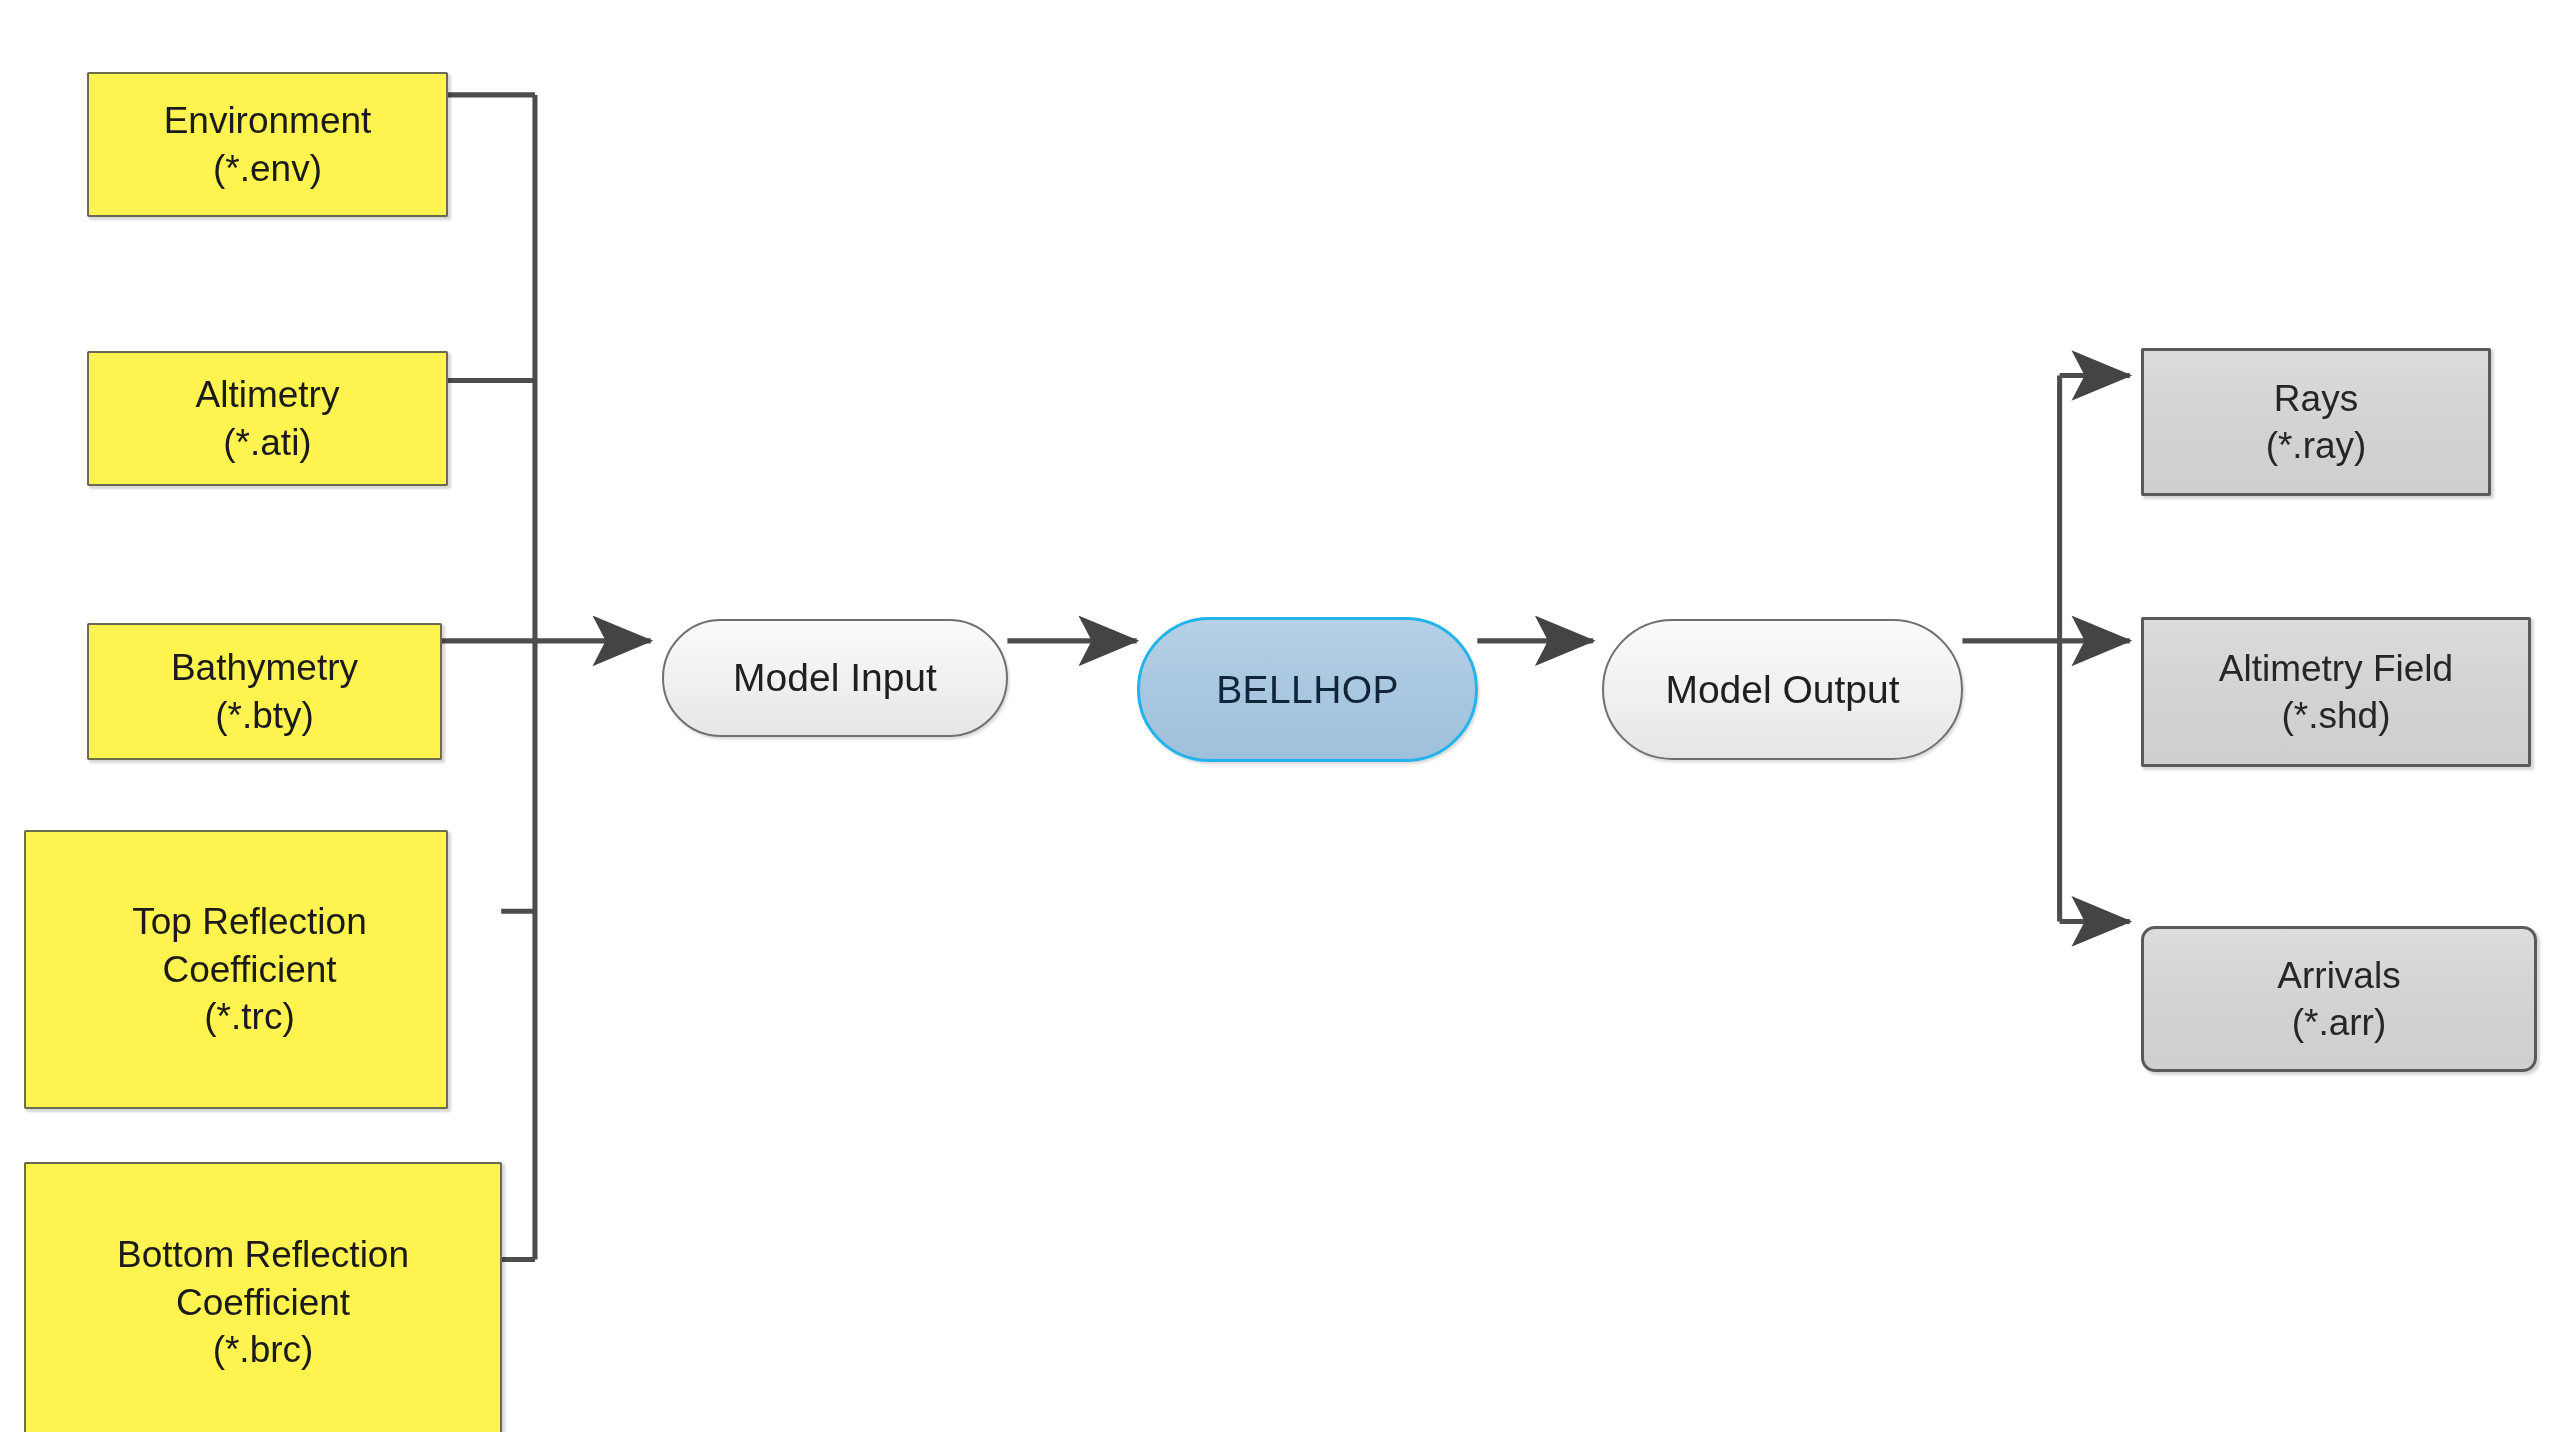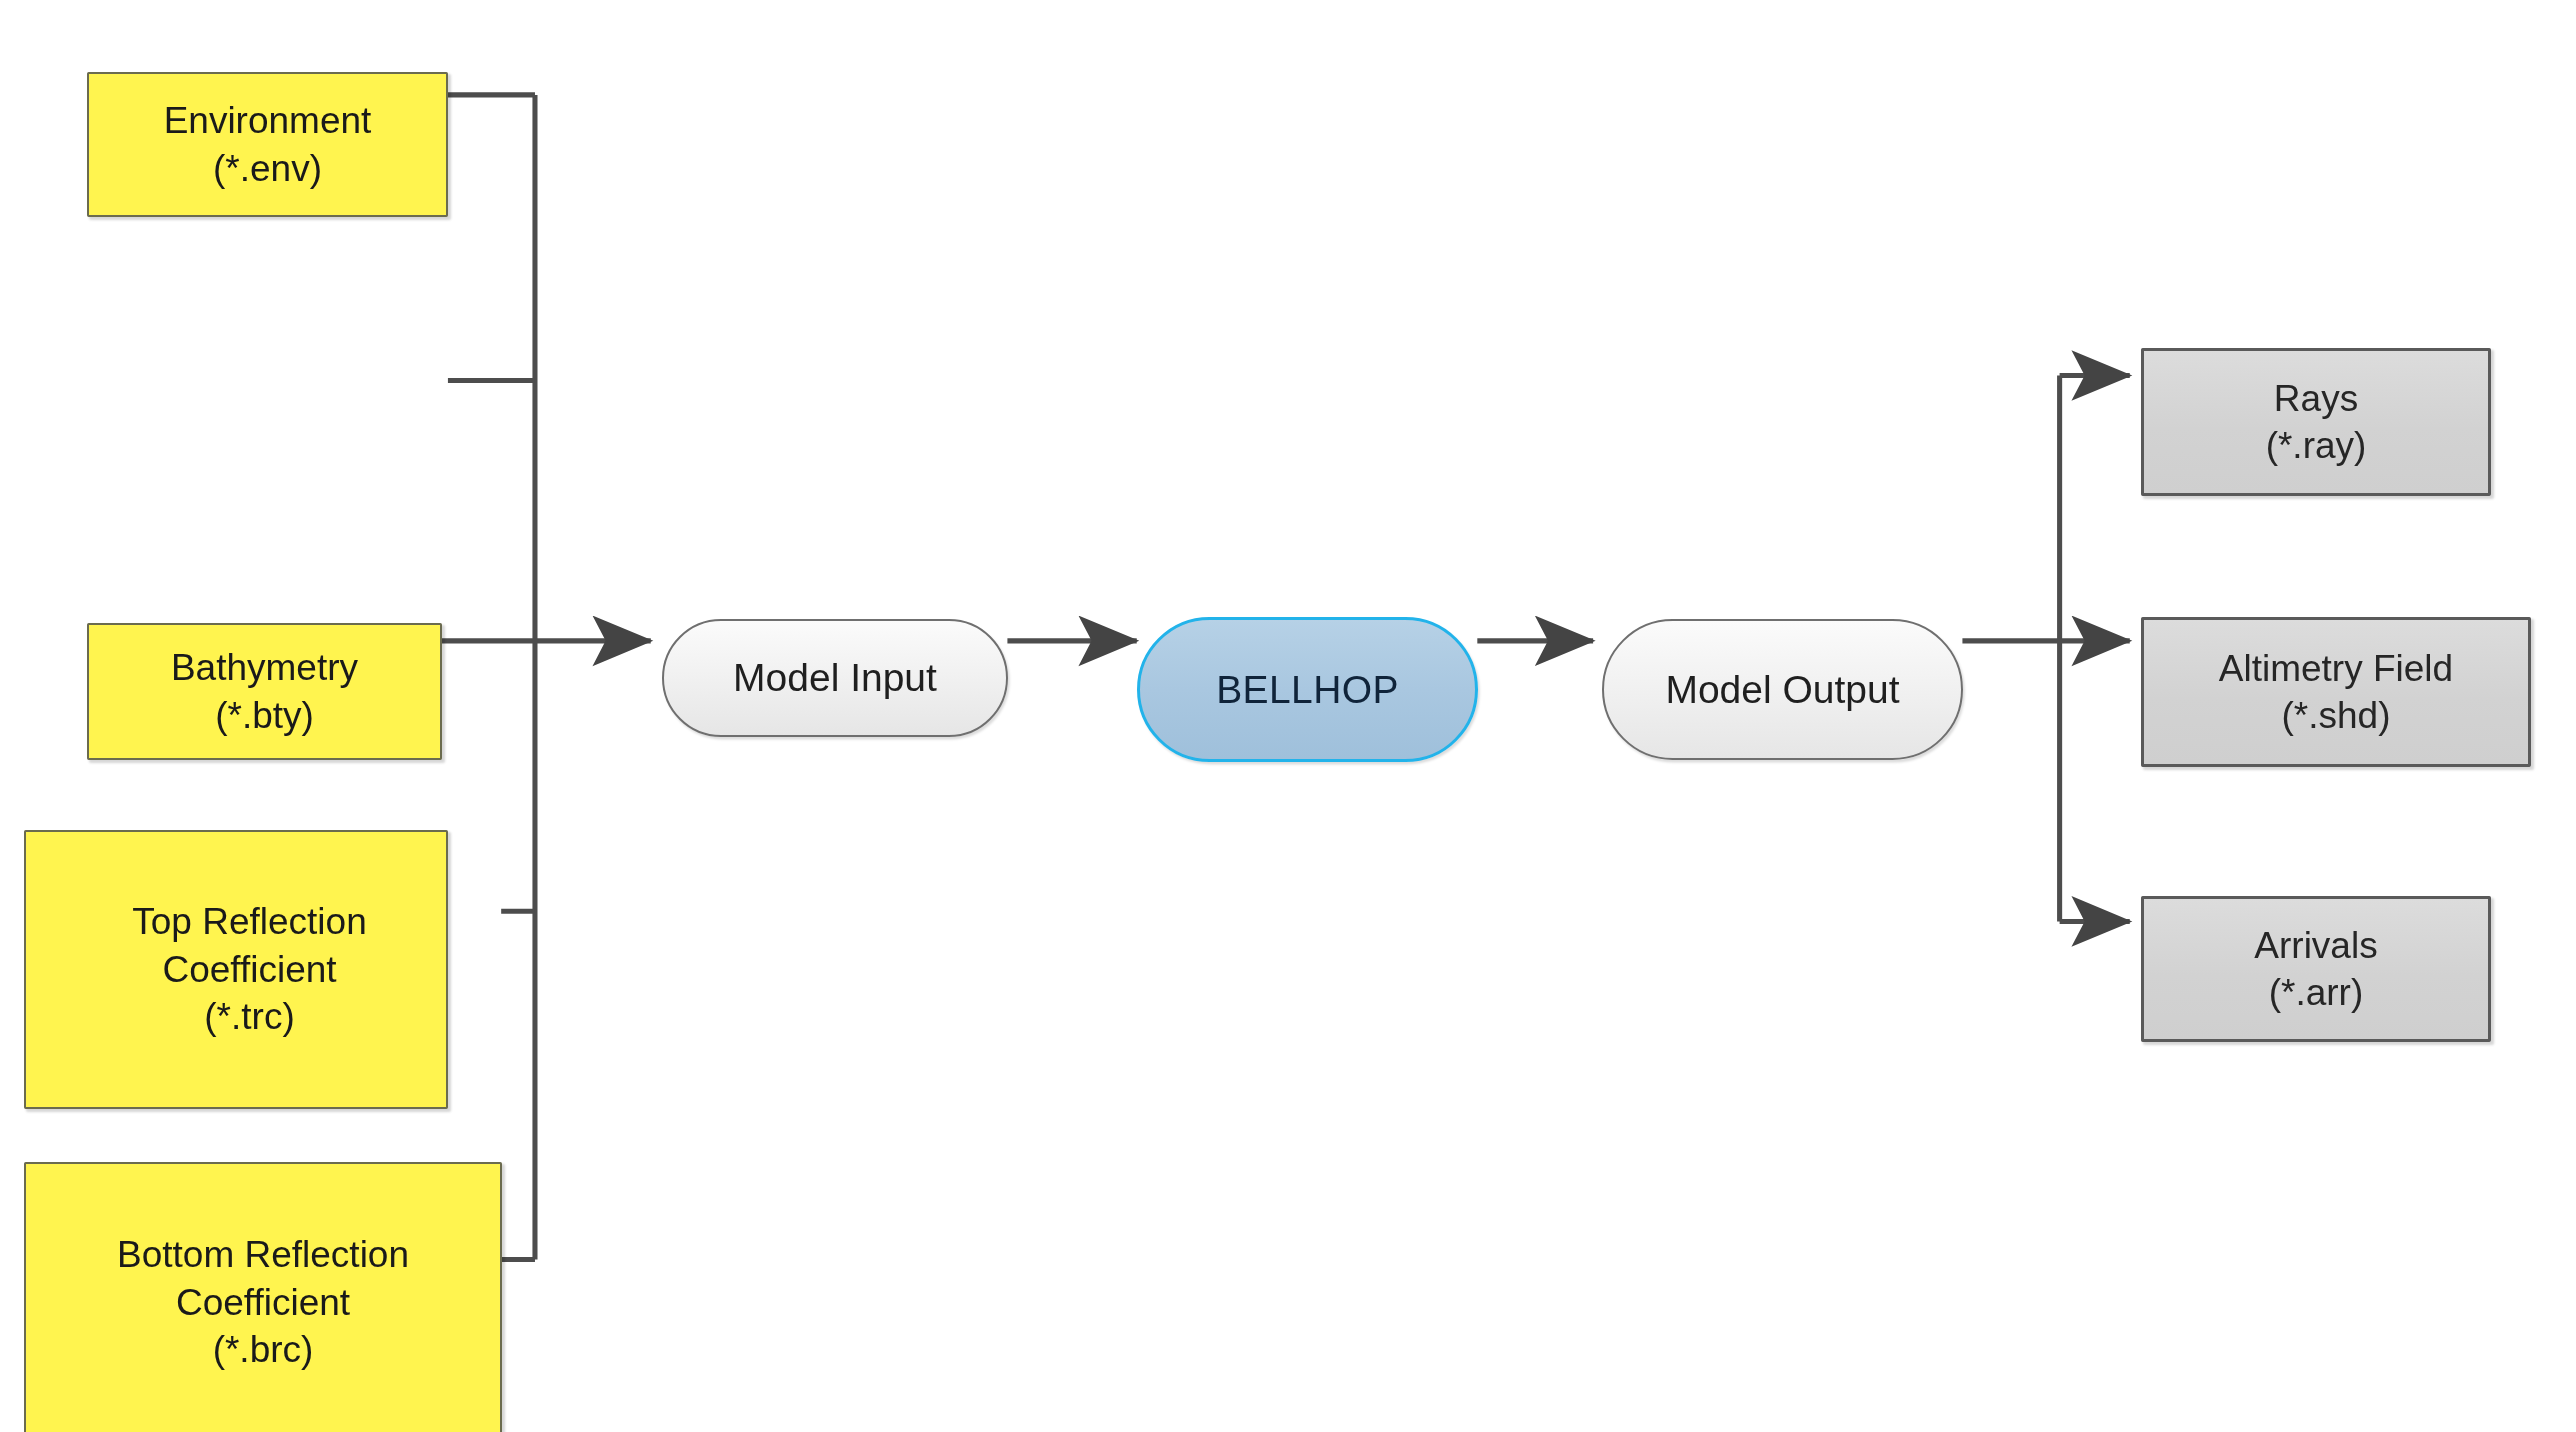--- a/index.html
+++ b/index.html
@@ -119,20 +119,24 @@
 
       <path d="M 2437,1090 L 2520,1090" marker-end="url(#arrow)"></path>
     </g>
   </svg>
 
   <div class="node io-box" style="left:87px; top:24px; width:361px; height:145px;">
     <span class="ln">Environment</span>
     <span class="ln">(*.env)</span>
   </div>
 
+  <div class="node io-box" style="left:87px; top:303px; width:361px; height:135px;">
+    <span class="ln">Altimetry</span>
+    <span class="ln">(*.ati)</span>
+  </div>
 
   <div class="node io-box" style="left:87px; top:575px; width:355px; height:137px;">
     <span class="ln">Bathymetry</span>
     <span class="ln">(*.bty)</span>
   </div>
 
   <div class="node io-box wide" style="left:24px; top:782px; width:424px; height:279px;padding-left:27px;">
     <span class="ln">Top Reflection</span>
     <span class="ln">Coefficient</span>
     <span class="ln">(*.trc)</span>
@@ -159,19 +163,19 @@
   <div class="node out-box" style="left:2141px; top:300px; width:350px; height:148px;">
     <span class="ln">Rays</span>
     <span class="ln">(*.ray)</span>
   </div>
 
   <div class="node out-box" style="left:2141px; top:569px; width:390px; height:150px;">
     <span class="ln">Altimetry Field</span>
     <span class="ln">(*.shd)</span>
   </div>
 
-  <div class="node out-box" style="left:2141px; top:848px; width:350px; height:146px;">
+  <div class="node out-box" style="left:2141px; top:878px; width:396px; height:146px;border-radius:14px;">
     <span class="ln">Arrivals</span>
     <span class="ln">(*.arr)</span>
   </div>
 
 </div>
 
 
 </body></html>

